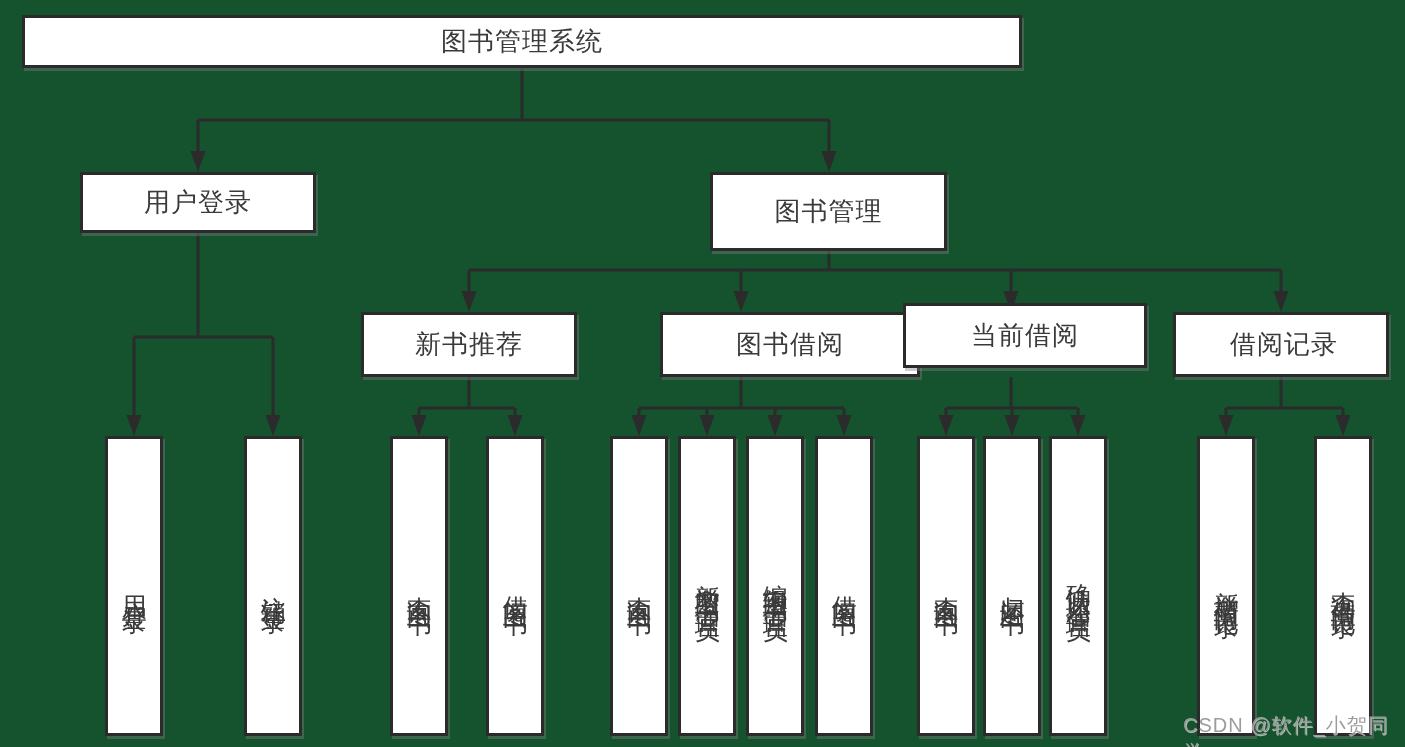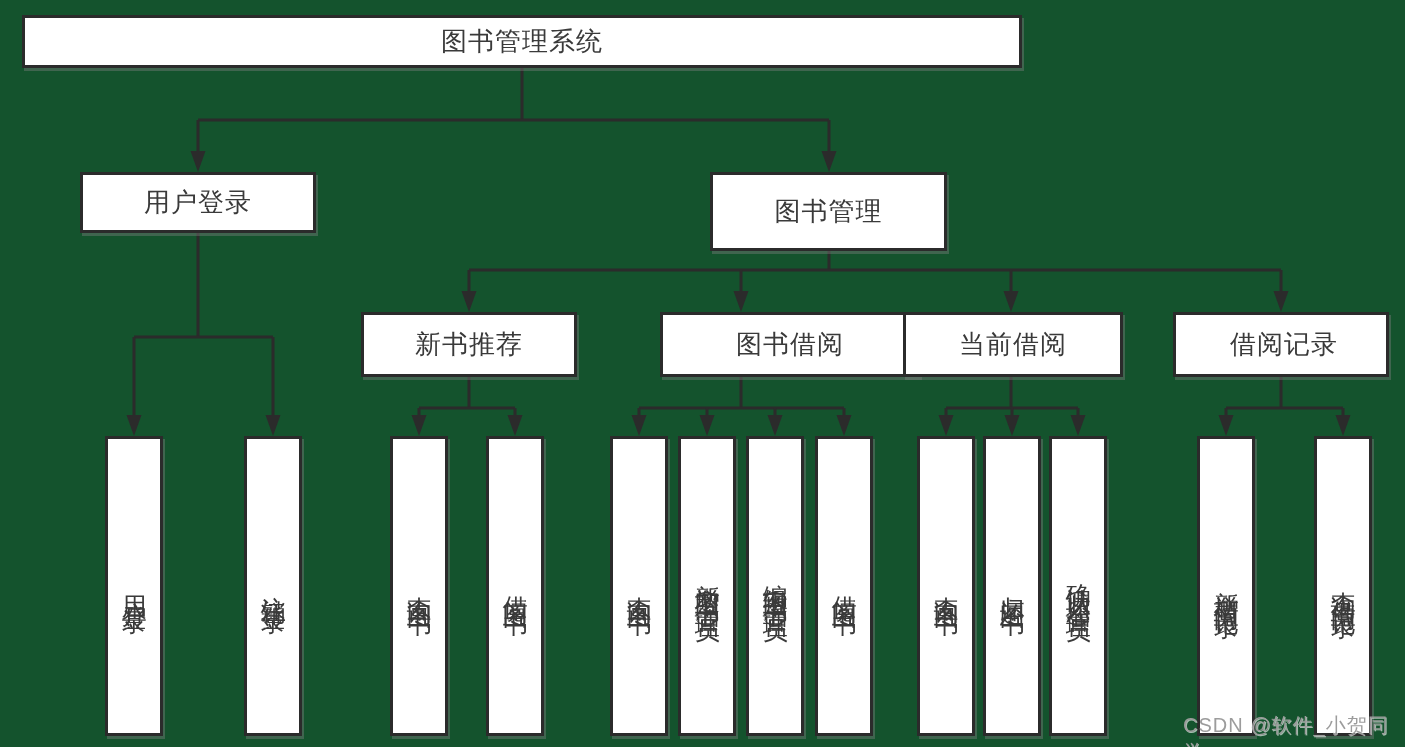--- a/index.html
+++ b/index.html
@@ -84,21 +84,21 @@
       <polygon points="1335.5,415 1350.5,415 1343,436" fill="#2b2b2b"></polygon>
     </svg>
 
   <div class="box" style="left:22px;top:15px;width:1000px;height:53px;">图书管理系统</div>
 
   <div class="box" style="left:80px;top:172px;width:236px;height:61px;">用户登录</div>
   <div class="box" style="left:710px;top:172px;width:237px;height:79px;text-align:center;">图书管理</div>
 
   <div class="box" style="left:361px;top:312px;width:216px;height:65px;text-align:right;">新书推荐</div>
   <div class="box" style="left:633px;top:312px;width:260px;height:65px;margin-left:27px;">图书借阅</div>
-  <div class="box" style="left:903px;top:312px;width:220px;height:65px;">当前借阅</div>
+  <div class="box" style="left:903px;top:303px;width:244px;height:65px;">当前借阅</div>
   <div class="box" style="left:1173px;top:312px;width:216px;height:65px;padding-left:6px;">借阅记录</div>
 
   <div class="box vbox" style="left:105px;">用户登录</div>
   <div class="box vbox" style="left:244px;">注销登录</div>
 
   <div class="box vbox" style="left:390px;">查询图书</div>
   <div class="box vbox" style="left:486px;">借阅图书</div>
 
   <div class="box vbox" style="left:610px;">查询图书</div>
   <div class="box vbox" style="left:678px;">新增图书（管理员）</div>

